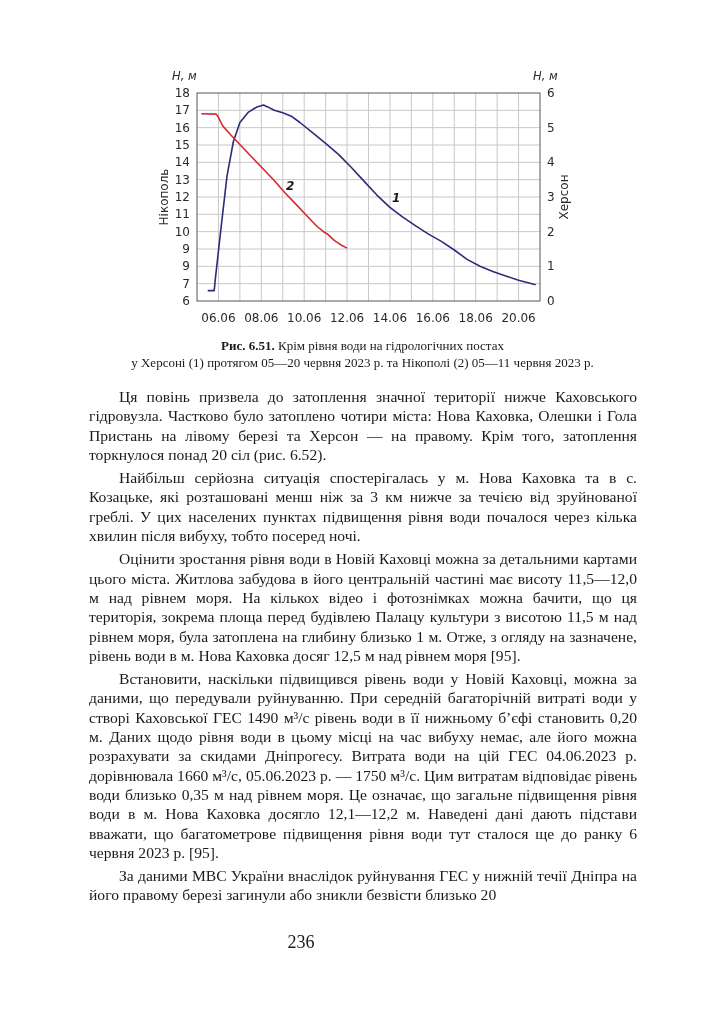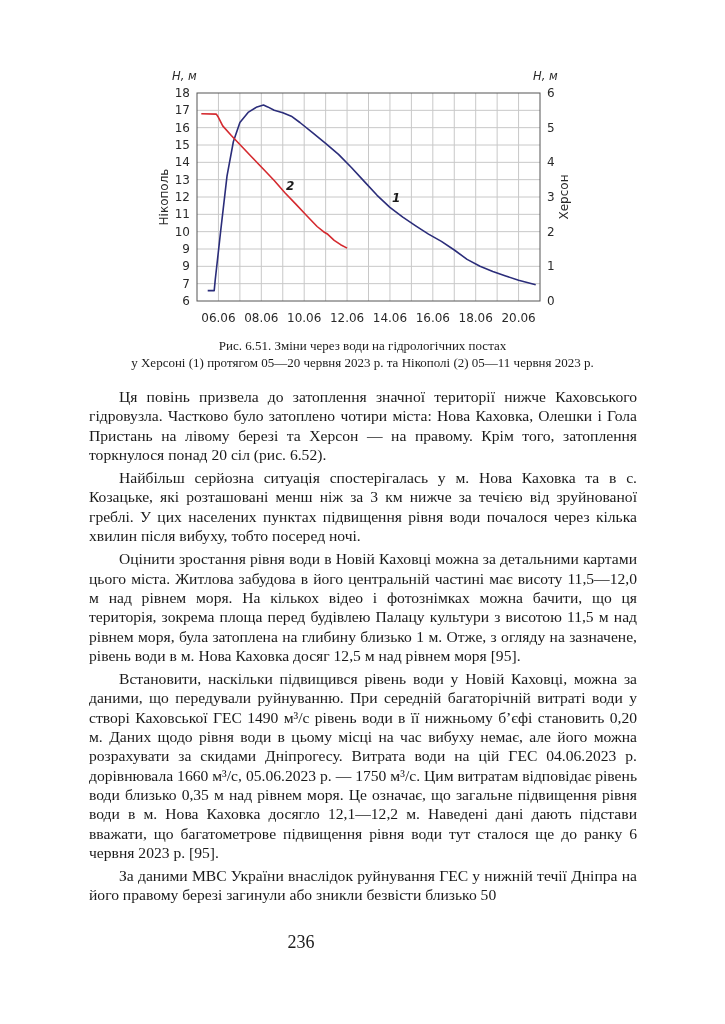--- a/index.html
+++ b/index.html
@@ -2,21 +2,21 @@
 <html><head>
 <meta charset="utf-8">
 <style>
   html, body { margin: 0; padding: 0; background: #ffffff; }
   body { width: 725px; height: 1024px; position: relative; overflow: hidden; font-family: "Liberation Serif", serif; color: #1a1a1a; }
   #chart { position: absolute; left: 0; top: 0; width: 725px; height: 330px; }
   .axis-text { font-family: "DejaVu Sans", sans-serif; font-size: 12px; fill: #2a2a2a; }
   .axis-unit { font-family: "DejaVu Sans", sans-serif; font-size: 11.5px; fill: #2a2a2a; }
   .series-label { font-family: "DejaVu Sans", sans-serif; font-size: 12px; font-weight: bold; font-style: italic; fill: #1a1a1a; }
   .caption { position: absolute; left: 0; width: 725px; text-align: center; font-size: 13px; line-height: 16px; }
-  .caption b { font-weight: normal; }
+  .caption b { font-weight: bold; }
   .body-text { position: absolute; left: 85px; width: 556px; top: 383px; font-size: 15.6px; line-height: 19.3px; text-align: justify; }
   .body-text p { margin: 4px; text-indent: 30px; }
   .page-number { position: absolute; left: 0; width: 602px; top: 932px; text-align: center; font-size: 18px; }
 </style>
 </head>
 <body>
 
 <svg id="chart" viewBox="0 0 725 330" xmlns="http://www.w3.org/2000/svg">
   <g id="grid">
       <line x1="218.4375" x2="218.4375" y1="93" y2="301" stroke="#c8c8c8" stroke-width="1"></line>
@@ -88,27 +88,27 @@
   <g id="series">
       <polyline points="207.7,290.6 214.2,290.6 215.2,280.2 220.6,231.7 227.0,176.2 233.4,141.5 239.9,122.5 248.5,112.1 257.0,106.9 263.5,105.1 267.7,106.9 274.2,110.3 282.8,112.8 291.3,116.2 299.9,122.5 312.8,132.9 325.6,143.3 338.5,154.4 351.4,167.5 364.2,181.4 377.1,195.3 389.9,207.4 402.8,217.1 415.7,225.8 428.5,234.1 441.4,241.4 454.3,250.0 467.1,259.4 480.0,266.3 492.8,271.5 505.7,276.0 518.6,280.2 535.7,284.7" fill="none" stroke="#2b2d7a" stroke-width="1.6" stroke-linejoin="round"></polyline>
       <text x="392.08124999999995" y="202.2" class="series-label">1</text>
       <polyline points="201.3,113.8 216.3,114.1 218.4,117.3 222.7,125.9 231.3,135.5 242.0,146.7 252.7,158.0 263.5,169.3 274.2,180.5 284.9,192.7 295.6,203.9 306.3,215.2 317.1,226.5 323.5,231.7 327.8,234.3 334.2,240.3 340.6,244.7 347.1,248.1" fill="none" stroke="#d42a2f" stroke-width="1.6" stroke-linejoin="round"></polyline>
       <text x="285.965625" y="190.06666666666666" class="series-label">2</text>
     </g>
 </svg>
 
 <div class="caption" style="top:338px;">
   <b>Рис. 6.51.</b>
-  <span>Зміни через води на гідрологічних постах</span>
+  <span>Крім рівня води на гідрологічних постах</span>
 </div>
 <div class="caption" style="top:355px;">
   <span>у Херсоні (1) протягом 05—20 червня 2023 р. та Нікополі (2) 05—11 червня 2023 р.</span>
 </div>
 
 <div class="body-text">
   <p>Ця повінь призвела до затоплення значної території нижче Каховського гідровузла. Частково було затоплено чотири міста: Нова Каховка, Олешки і Гола Пристань на лівому березі та Херсон — на правому. Крім того, затоплення торкнулося понад 20 сіл (рис. 6.52).</p>
   <p>Найбільш серйозна ситуація спостерігалась у м. Нова Каховка та в с. Козацьке, які розташовані менш ніж за 3 км нижче за течією від зруйнованої греблі. У цих населених пунктах підвищення рівня води почалося через кілька хвилин після вибуху, тобто посеред ночі.</p>
   <p>Оцінити зростання рівня води в Новій Каховці можна за детальними картами цього міста. Житлова забудова в його центральній частині має висоту 11,5—12,0 м над рівнем моря. На кількох відео і фотознімках можна бачити, що ця територія, зокрема площа перед будівлею Палацу культури з висотою 11,5 м над рівнем моря, була затоплена на глибину близько 1 м. Отже, з огляду на зазначене, рівень води в м. Нова Каховка досяг 12,5 м над рівнем моря [95].</p>
   <p>Встановити, наскільки підвищився рівень води у Новій Каховці, можна за даними, що передували руйнуванню. При середній багаторічній витраті води у створі Каховської ГЕС 1490 м³/с рівень води в її нижньому б’єфі становить 0,20 м. Даних щодо рівня води в цьому місці на час вибуху немає, але його можна розрахувати за скидами Дніпрогесу. Витрата води на цій ГЕС 04.06.2023 р. дорівнювала 1660 м³/с, 05.06.2023 р. — 1750 м³/с. Цим витратам відповідає рівень води близько 0,35 м над рівнем моря. Це означає, що загальне підвищення рівня води в м. Нова Каховка досягло 12,1—12,2 м. Наведені дані дають підстави вважати, що багатометрове підвищення рівня води тут сталося ще до ранку 6 червня 2023 р. [95].</p>
-  <p>За даними МВС України внаслідок руйнування ГЕС у нижній течії Дніпра на його правому березі загинули або зникли безвісти близько 50</p>
+  <p>За даними МВС України внаслідок руйнування ГЕС у нижній течії Дніпра на його правому березі загинули або зникли безвісти близько 20</p>
 </div>
 
 <div class="page-number">236</div>
 
 </body></html>

